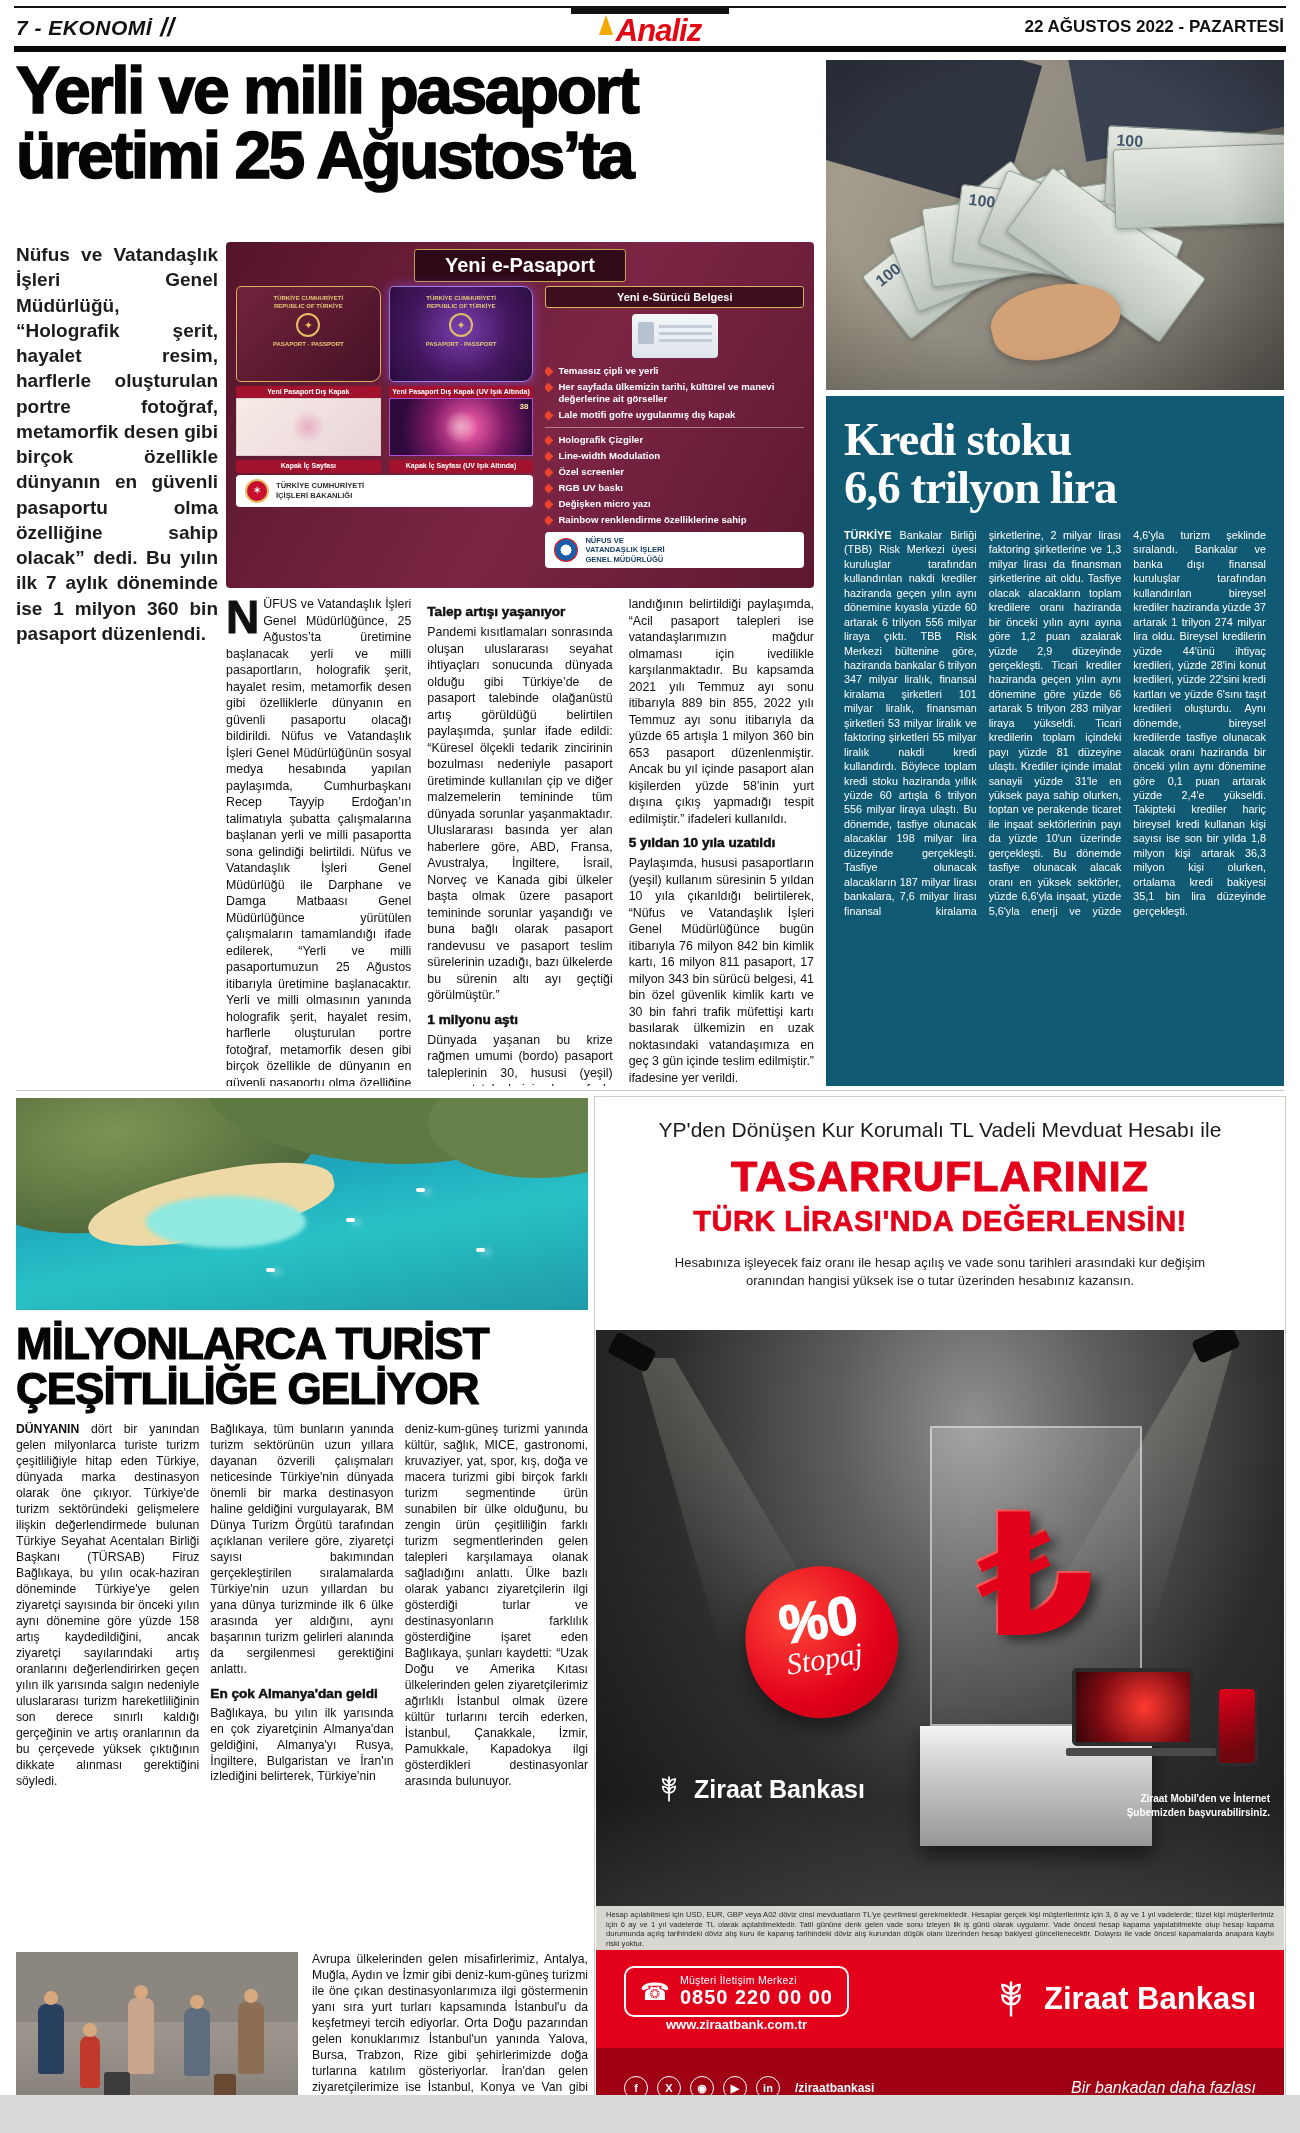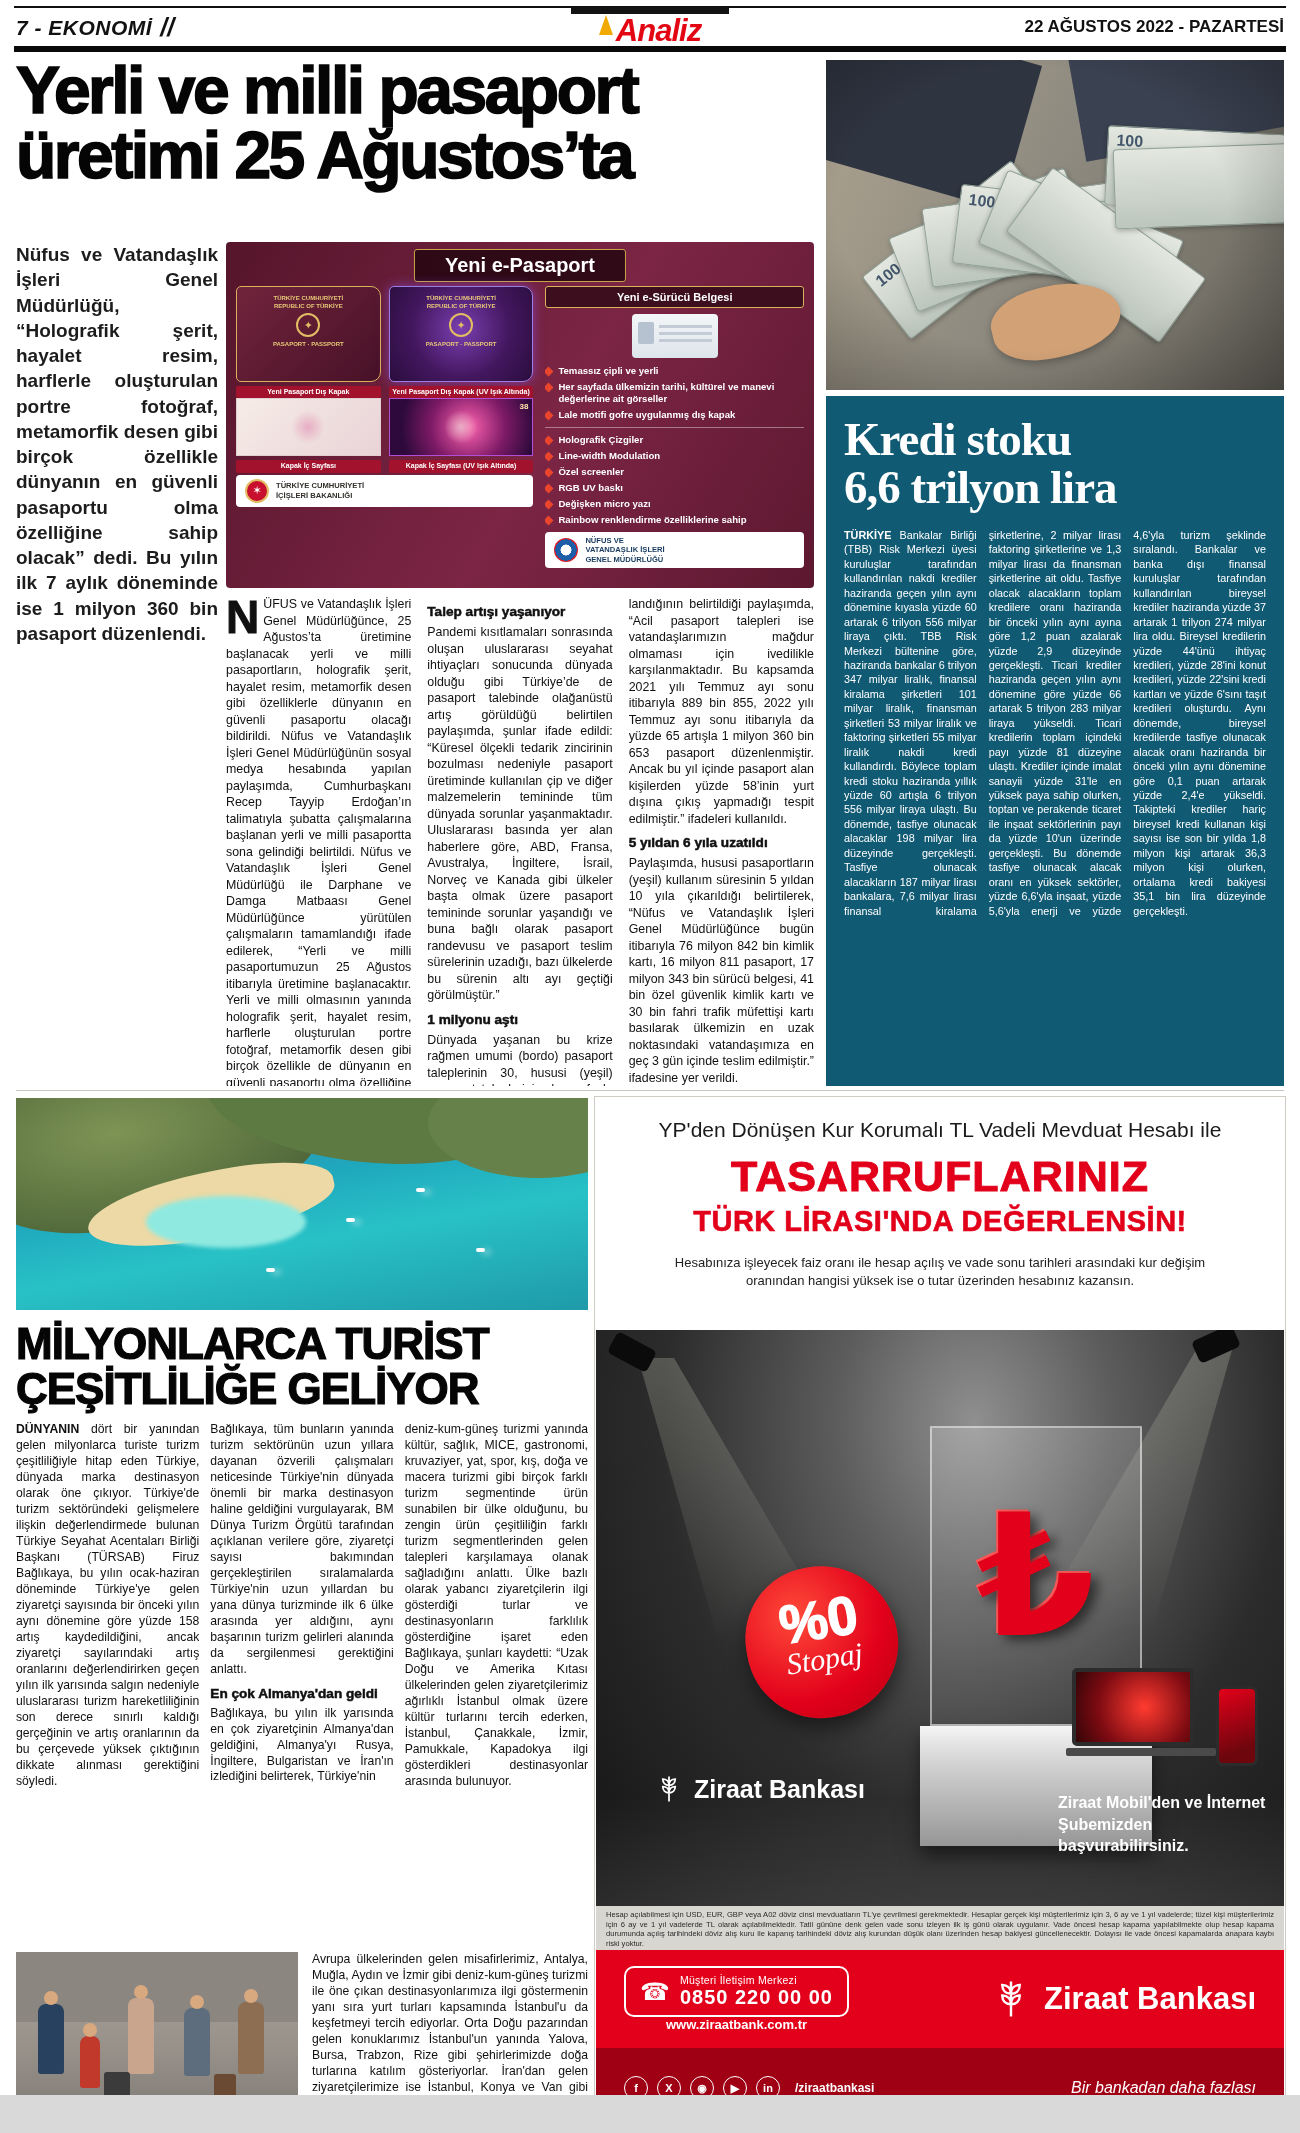--- a/index.html
+++ b/index.html
@@ -181,22 +181,22 @@
   .stopaj-pct { font-size:54px; font-weight:bold; margin-top:22px; -webkit-text-stroke:1.5px #fff; }
   .stopaj-word { font-family:"Liberation Serif", serif; font-style:italic; font-size:30px; margin-top:-8px; }
   .zb-dark-logo { position:absolute; left:58px; top:444px; display:flex; align-items:center; gap:10px;
                   color:#fff; font-size:25px; font-weight:bold; }
   .devices { position:absolute; left:470px; top:338px; width:200px; height:108px; }
   .laptop-screen { position:absolute; left:6px; top:0; width:122px; height:78px; border-radius:5px;
                    border:4px solid #2c2c2c; background:radial-gradient(circle at 60% 50%, #ff3b30 0%, #7e0b12 60%, #330507 100%); }
   .laptop-base { position:absolute; left:0; top:80px; width:150px; height:8px; background:#4a4a4a; border-radius:2px; }
   .phone { position:absolute; right:8px; top:18px; width:42px; height:80px; border-radius:7px;
            border:3px solid #2c2c2c; background:linear-gradient(160deg,#e2001a 0%, #6e060d 80%); }
-  .apply-caption { position:absolute; left:462px; top:462px; width:212px; text-align:left;
-                   color:#fff; font-size:16px; font-weight:bold; line-height:1.35; }
+  .apply-caption { position:absolute; left:462px; top:462px; width:212px; text-align:right;
+                   color:#fff; font-size:10px; font-weight:bold; line-height:1.35; }
 
   .ad-legal { left:596px; top:1906px; width:688px; height:44px; background:#d8d6d1; color:#2a2a2a;
               font-size:7.6px; line-height:1.28; padding:4px 10px; text-align:justify; overflow:hidden; }
 
   .ad-redband { left:596px; top:1950px; width:688px; height:98px; background:#e2001a;
                 display:flex; align-items:center; justify-content:space-between; padding:0 28px; }
   .contact-box { display:flex; align-items:center; gap:10px; border:2px solid #fff; border-radius:10px;
                  padding:6px 14px; color:#fff; }
   .phone-icon { font-size:24px; }
   .contact-label { display:block; font-size:10.5px; letter-spacing:.3px; }
@@ -348,21 +348,21 @@
       <span class="dropcap">N</span><span>ÜFUS ve Vatandaşlık İşleri Genel Müdürlüğünce, 25 Ağustos’ta üretimine başlanacak yerli ve milli pasaportların, holografik şerit, hayalet resim, metamorfik desen gibi özelliklerle dünyanın en güvenli pasaportu olacağı bildirildi. Nüfus ve Vatandaşlık İşleri Genel Müdürlüğünün sosyal medya hesabında yapılan paylaşımda, Cumhurbaşkanı Recep Tayyip Erdoğan’ın talimatıyla şubatta çalışmalarına başlanan yerli ve milli pasaportta sona gelindiği belirtildi. Nüfus ve Vatandaşlık İşleri Genel Müdürlüğü ile Darphane ve Damga Matbaası Genel Müdürlüğünce yürütülen çalışmaların tamamlandığı ifade edilerek, “Yerli ve milli pasaportumuzun 25 Ağustos itibarıyla üretimine başlanacaktır. Yerli ve milli olmasının yanında holografik şerit, hayalet resim, harflerle oluşturulan portre fotoğraf, metamorfik desen gibi birçok özellikle de dünyanın en güvenli pasaportu olma özelliğine sahip olacaktır” bilgisi verildi.</span>
     </div>
     <div class="acol">
       <div class="subhead">Talep artışı yaşanıyor</div>
       <div>Pandemi kısıtlamaları sonrasında oluşan uluslararası seyahat ihtiyaçları sonucunda dünyada olduğu gibi Türkiye’de de pasaport talebinde olağanüstü artış görüldüğü belirtilen paylaşımda, şunlar ifade edildi: “Küresel ölçekli tedarik zincirinin bozulması nedeniyle pasaport üretiminde kullanılan çip ve diğer malzemelerin temininde tüm dünyada sorunlar yaşanmaktadır. Uluslararası basında yer alan haberlere göre, ABD, Fransa, Avustralya, İngiltere, İsrail, Norveç ve Kanada gibi ülkeler başta olmak üzere pasaport temininde sorunlar yaşandığı ve buna bağlı olarak pasaport randevusu ve pasaport teslim sürelerinin uzadığı, bazı ülkelerde bu sürenin altı ayı geçtiği görülmüştür.”</div>
       <div class="subhead">1 milyonu aştı</div>
       <div>Dünyada yaşanan bu krize rağmen umumi (bordo) pasaport taleplerinin 30, hususi (yeşil) pasaport taleplerinin de en fazla 60 gün içinde karşı-</div>
     </div>
     <div class="acol">
       <div>landığının belirtildiği paylaşımda, “Acil pasaport talepleri ise vatandaşlarımızın mağdur olmaması için ivedilikle karşılanmaktadır. Bu kapsamda 2021 yılı Temmuz ayı sonu itibarıyla 889 bin 855, 2022 yılı Temmuz ayı sonu itibarıyla da yüzde 65 artışla 1 milyon 360 bin 653 pasaport düzenlenmiştir. Ancak bu yıl içinde pasaport alan kişilerden yüzde 58’inin yurt dışına çıkış yapmadığı tespit edilmiştir.” ifadeleri kullanıldı.</div>
-      <div class="subhead">5 yıldan 6 yıla uzatıldı</div>
+      <div class="subhead">5 yıldan 10 yıla uzatıldı</div>
       <div>Paylaşımda, hususi pasaportların (yeşil) kullanım süresinin 5 yıldan 10 yıla çıkarıldığı belirtilerek, “Nüfus ve Vatandaşlık İşleri Genel Müdürlüğünce bugün itibarıyla 76 milyon 842 bin kimlik kartı, 16 milyon 811 pasaport, 17 milyon 343 bin sürücü belgesi, 41 bin özel güvenlik kimlik kartı ve 30 bin fahri trafik müfettişi kartı basılarak ülkemizin en uzak noktasındaki vatandaşımıza en geç 3 gün içinde teslim edilmiştir.” ifadesine yer verildi.</div>
     </div>
   </div>
 
   <div class="abs money-photo">
     <div class="sleeve s1"></div>
     <div class="sleeve s2"></div>
     <div class="note" style="left:40px;top:150px;transform:rotate(-38deg);">
         <span class="nv">100</span>
       </div>

